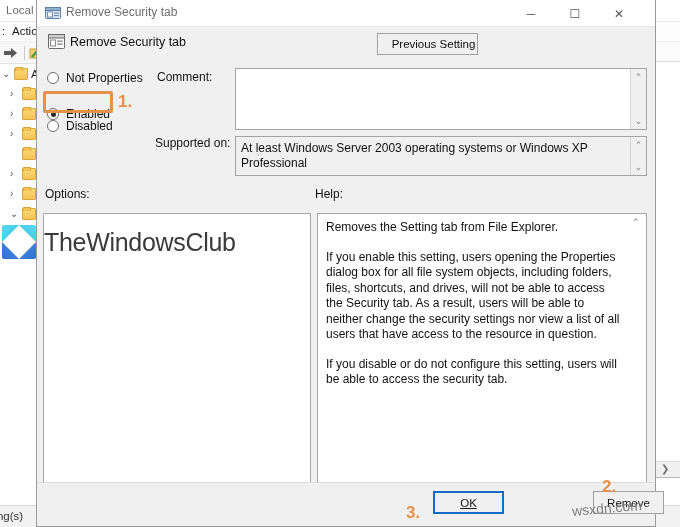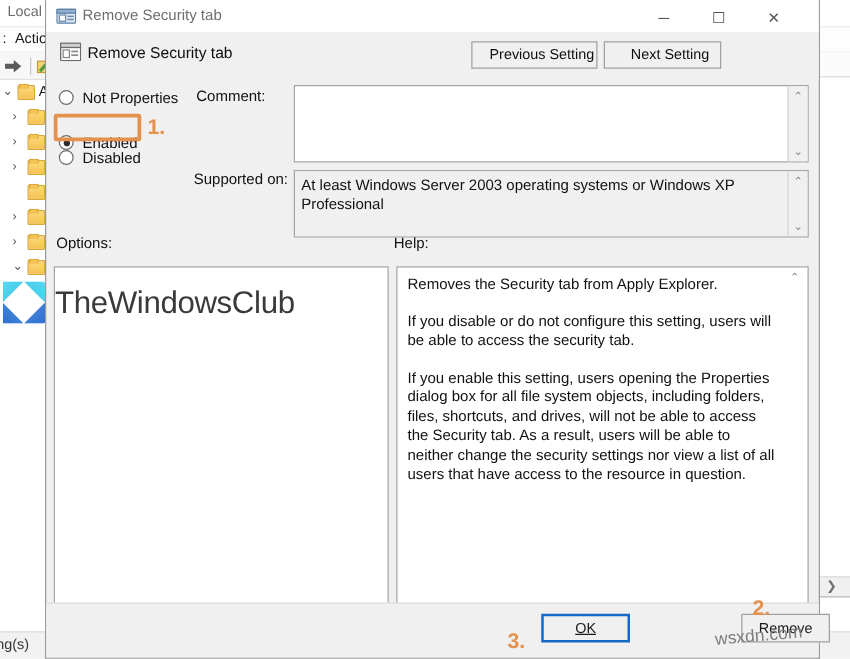--- a/index.html
+++ b/index.html
@@ -352,21 +352,20 @@
         <rect x="0.5" y="0.5" width="16" height="14" rx="1" fill="#fafafa" stroke="#6b6b6b"></rect>
         <rect x="0.5" y="0.5" width="16" height="3.5" fill="#cfcfcf" stroke="#6b6b6b"></rect>
         <rect x="2.5" y="6" width="5" height="6" fill="#ffffff" stroke="#8a8a8a"></rect>
         <rect x="9" y="6.5" width="5.5" height="1.3" fill="#8a8a8a"></rect>
         <rect x="9" y="9.5" width="5.5" height="1.3" fill="#8a8a8a"></rect>
       </svg>
     </span>
     <span class="dlg-setting-name">Remove Security tab</span>
 
     <div class="nav-btn nav-prev">Previous Setting</div>
-    <div class="nav-btn nav-next">Next Setting</div>
   </div>
 
   <div class="radio-row" style="top:68px;">
     <span class="radio-mark"></span>
     <span class="radio-label">Not Properties</span>
   </div>
   <div class="radio-row" style="top:104px;">
     <span class="radio-mark on"></span>
     <span class="radio-label">Enabled</span>
   </div>
@@ -381,40 +380,40 @@
   <span class="label-txt" style="left:120px; top:70px;">Comment:</span>
   <div class="txtbox" style="left:198px; top:68px; width:412px; height:62px;">
     <div class="content"></div>
     <div class="vscroll">
       <span class="up">⌃</span>
       <span class="down">⌄</span>
     </div>
   </div>
 
   <span class="label-txt" style="left:118px; top:136px;">Supported on:</span>
-  <div class="txtbox readonly" style="left:198px; top:136px; width:412px; height:54px;">
+  <div class="txtbox readonly" style="left:198px; top:136px; width:412px; height:40px;">
     <div class="content">At least Windows Server 2003 operating systems or Windows XP Professional</div>
     <div class="vscroll">
       <span class="up">⌃</span>
       <span class="down">⌄</span>
     </div>
   </div>
 
   <span class="label-txt" style="left:8px; top:187px;">Options:</span>
   <span class="label-txt" style="left:278px; top:187px;">Help:</span>
 
   <div class="panel" style="left:6px; top:213px; width:268px; height:277px;">
     <div class="ptext"></div>
   </div>
 
   <div class="panel" style="left:280px; top:213px; width:330px; height:277px;">
     <div class="ptext" style="padding-right:22px;">
-      <p>Removes the Security tab from Apply Explorer.</p>
+      <p>Removes the Setting tab from File Explorer.</p>
+      <p>If you enable this setting, users opening the Properties dialog box for all file system objects, including folders, files, shortcuts, and drives, will not be able to access the Security tab. As a result, users will be able to neither change the security settings nor view a list of all users that have access to the resource in question.</p>
       <p>If you disable or do not configure this setting, users will be able to access the security tab.</p>
-      <p>If you enable this setting, users opening the Properties dialog box for all file system objects, including folders, files, shortcuts, and drives, will not be able to access the Security tab. As a result, users will be able to neither change the security settings nor view a list of all users that have access to the resource in question.</p>
     </div>
     <div style="position:absolute; right:1px; top:1px; width:16px; height:275px; background:#ffffff;">
       <span style="position:absolute; left:3px; top:2px; font-size:9px; color:#7d7d7d;">⌃</span>
       <span style="position:absolute; left:3px; bottom:2px; font-size:9px; color:#7d7d7d;">⌄</span>
     </div>
   </div>
 
   <div class="dlg-footer">
     <div class="dlg-btn default btn-ok">OK</div>
     <div class="dlg-btn btn-apply">Remove</div>

